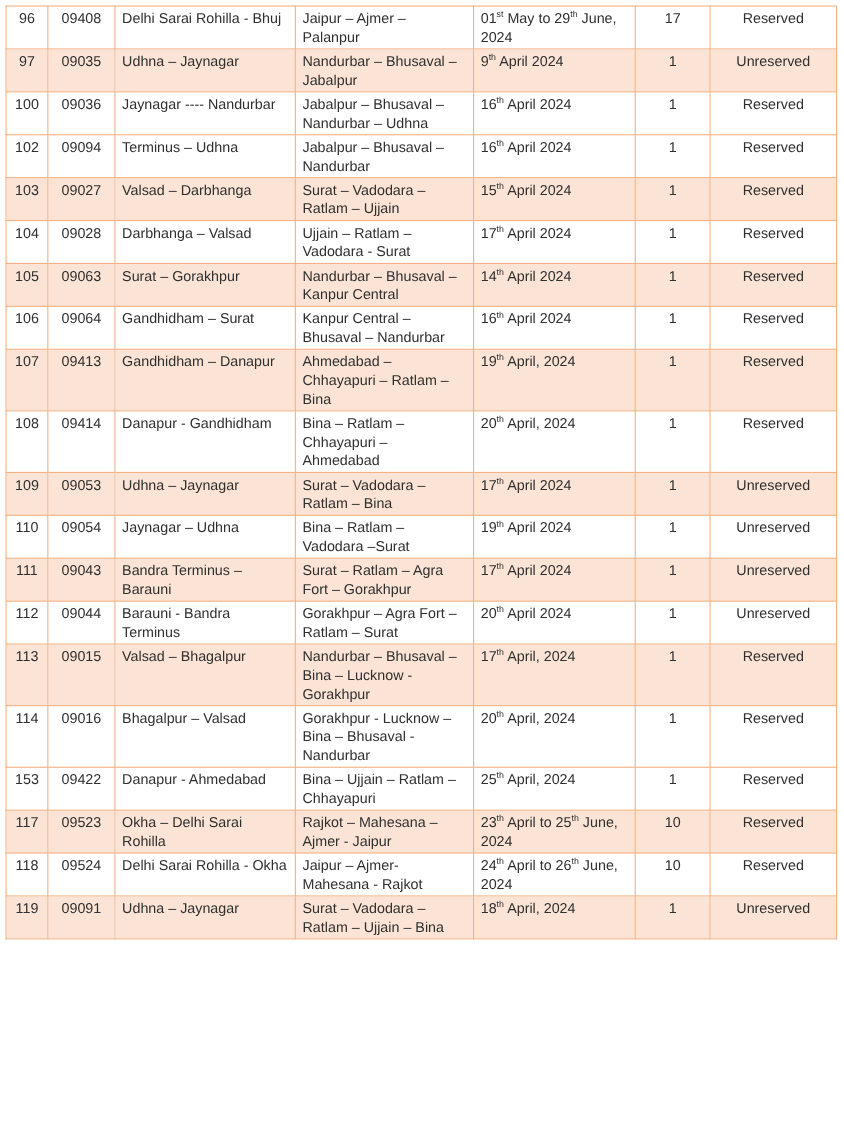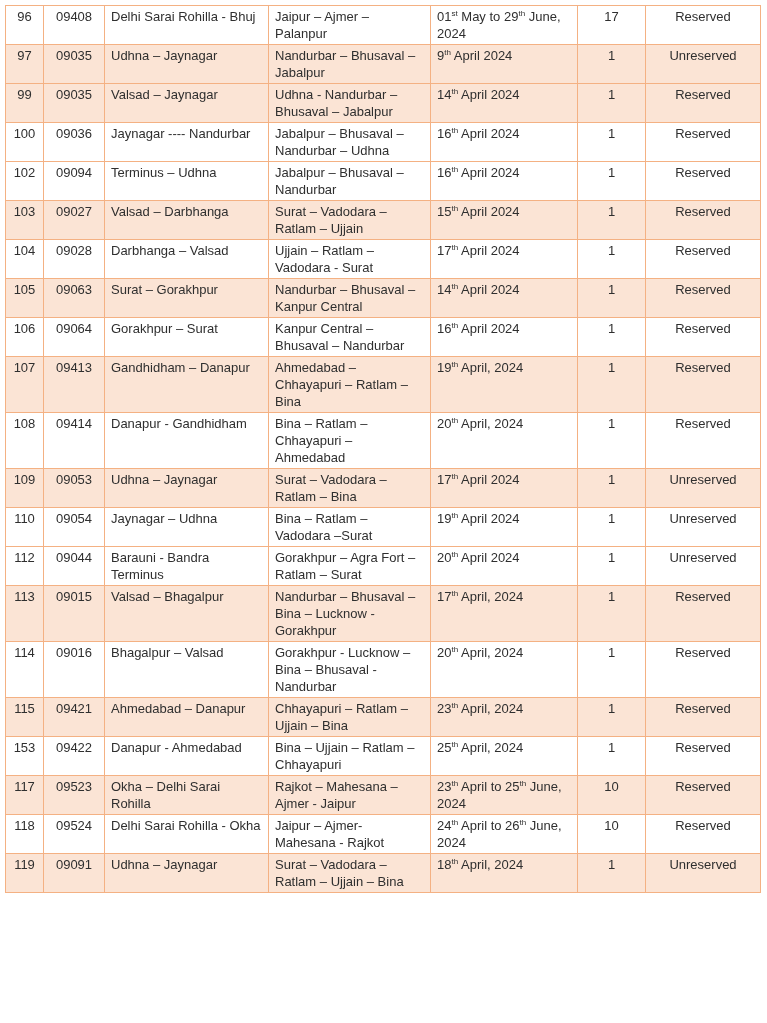--- a/index.html
+++ b/index.html
@@ -70,29 +70,20 @@
   </tr>
         <tr class="shaded">
     <td class="center">97</td>
     <td class="center">09035</td>
     <td>Udhna – Jaynagar</td>
     <td>Nandurbar – Bhusaval – Jabalpur</td>
     <td>9<sup>th</sup> April 2024</td>
     <td class="center">1</td>
     <td class="center">Unreserved</td>
   </tr>
-        <tr class="shaded">
-    <td class="center">99</td>
-    <td class="center">09035</td>
-    <td>Valsad – Jaynagar</td>
-    <td>Udhna - Nandurbar – Bhusaval – Jabalpur</td>
-    <td>14<sup>th</sup> April 2024</td>
-    <td class="center">1</td>
-    <td class="center">Reserved</td>
-  </tr>
         <tr>
     <td class="center">100</td>
     <td class="center">09036</td>
     <td>Jaynagar ---- Nandurbar</td>
     <td>Jabalpur – Bhusaval – Nandurbar – Udhna</td>
     <td>16<sup>th</sup> April 2024</td>
     <td class="center">1</td>
     <td class="center">Reserved</td>
   </tr>
         <tr>
@@ -127,21 +118,21 @@
     <td class="center">09063</td>
     <td>Surat – Gorakhpur</td>
     <td>Nandurbar – Bhusaval – Kanpur Central</td>
     <td>14<sup>th</sup> April 2024</td>
     <td class="center">1</td>
     <td class="center">Reserved</td>
   </tr>
         <tr>
     <td class="center">106</td>
     <td class="center">09064</td>
-    <td>Gorakhpur – Surat</td>
+    <td>Gandhidham – Surat</td>
     <td>Kanpur Central – Bhusaval – Nandurbar</td>
     <td>16<sup>th</sup> April 2024</td>
     <td class="center">1</td>
     <td class="center">Reserved</td>
   </tr>
         <tr class="shaded">
     <td class="center">107</td>
     <td class="center">09413</td>
     <td>Gandhidham – Danapur</td>
     <td>Ahmedabad – Chhayapuri – Ratlam – Bina</td>
@@ -169,20 +160,29 @@
   </tr>
         <tr>
     <td class="center">110</td>
     <td class="center">09054</td>
     <td>Jaynagar – Udhna</td>
     <td>Bina – Ratlam – Vadodara –Surat</td>
     <td>19<sup>th</sup> April 2024</td>
     <td class="center">1</td>
     <td class="center">Unreserved</td>
   </tr>
+        <tr class="shaded">
+    <td class="center">111</td>
+    <td class="center">09043</td>
+    <td>Bandra Terminus – Barauni</td>
+    <td>Surat – Ratlam – Agra Fort – Gorakhpur</td>
+    <td>17<sup>th</sup> April 2024</td>
+    <td class="center">1</td>
+    <td class="center">Unreserved</td>
+  </tr>
         <tr>
     <td class="center">112</td>
     <td class="center">09044</td>
     <td>Barauni  - Bandra Terminus</td>
     <td>Gorakhpur – Agra Fort – Ratlam – Surat</td>
     <td>20<sup>th</sup> April 2024</td>
     <td class="center">1</td>
     <td class="center">Unreserved</td>
   </tr>
         <tr class="shaded">
@@ -193,29 +193,20 @@
     <td>17<sup>th</sup> April, 2024</td>
     <td class="center">1</td>
     <td class="center">Reserved</td>
   </tr>
         <tr>
     <td class="center">114</td>
     <td class="center">09016</td>
     <td>Bhagalpur  – Valsad</td>
     <td>Gorakhpur - Lucknow – Bina – Bhusaval - Nandurbar</td>
     <td>20<sup>th</sup> April, 2024</td>
-    <td class="center">1</td>
-    <td class="center">Reserved</td>
-  </tr>
-        <tr class="shaded">
-    <td class="center">115</td>
-    <td class="center">09421</td>
-    <td>Ahmedabad – Danapur</td>
-    <td>Chhayapuri – Ratlam – Ujjain – Bina</td>
-    <td>23<sup>th</sup> April, 2024</td>
     <td class="center">1</td>
     <td class="center">Reserved</td>
   </tr>
         <tr>
     <td class="center">153</td>
     <td class="center">09422</td>
     <td>Danapur - Ahmedabad</td>
     <td>Bina – Ujjain – Ratlam – Chhayapuri</td>
     <td>25<sup>th</sup> April, 2024</td>
     <td class="center">1</td>

